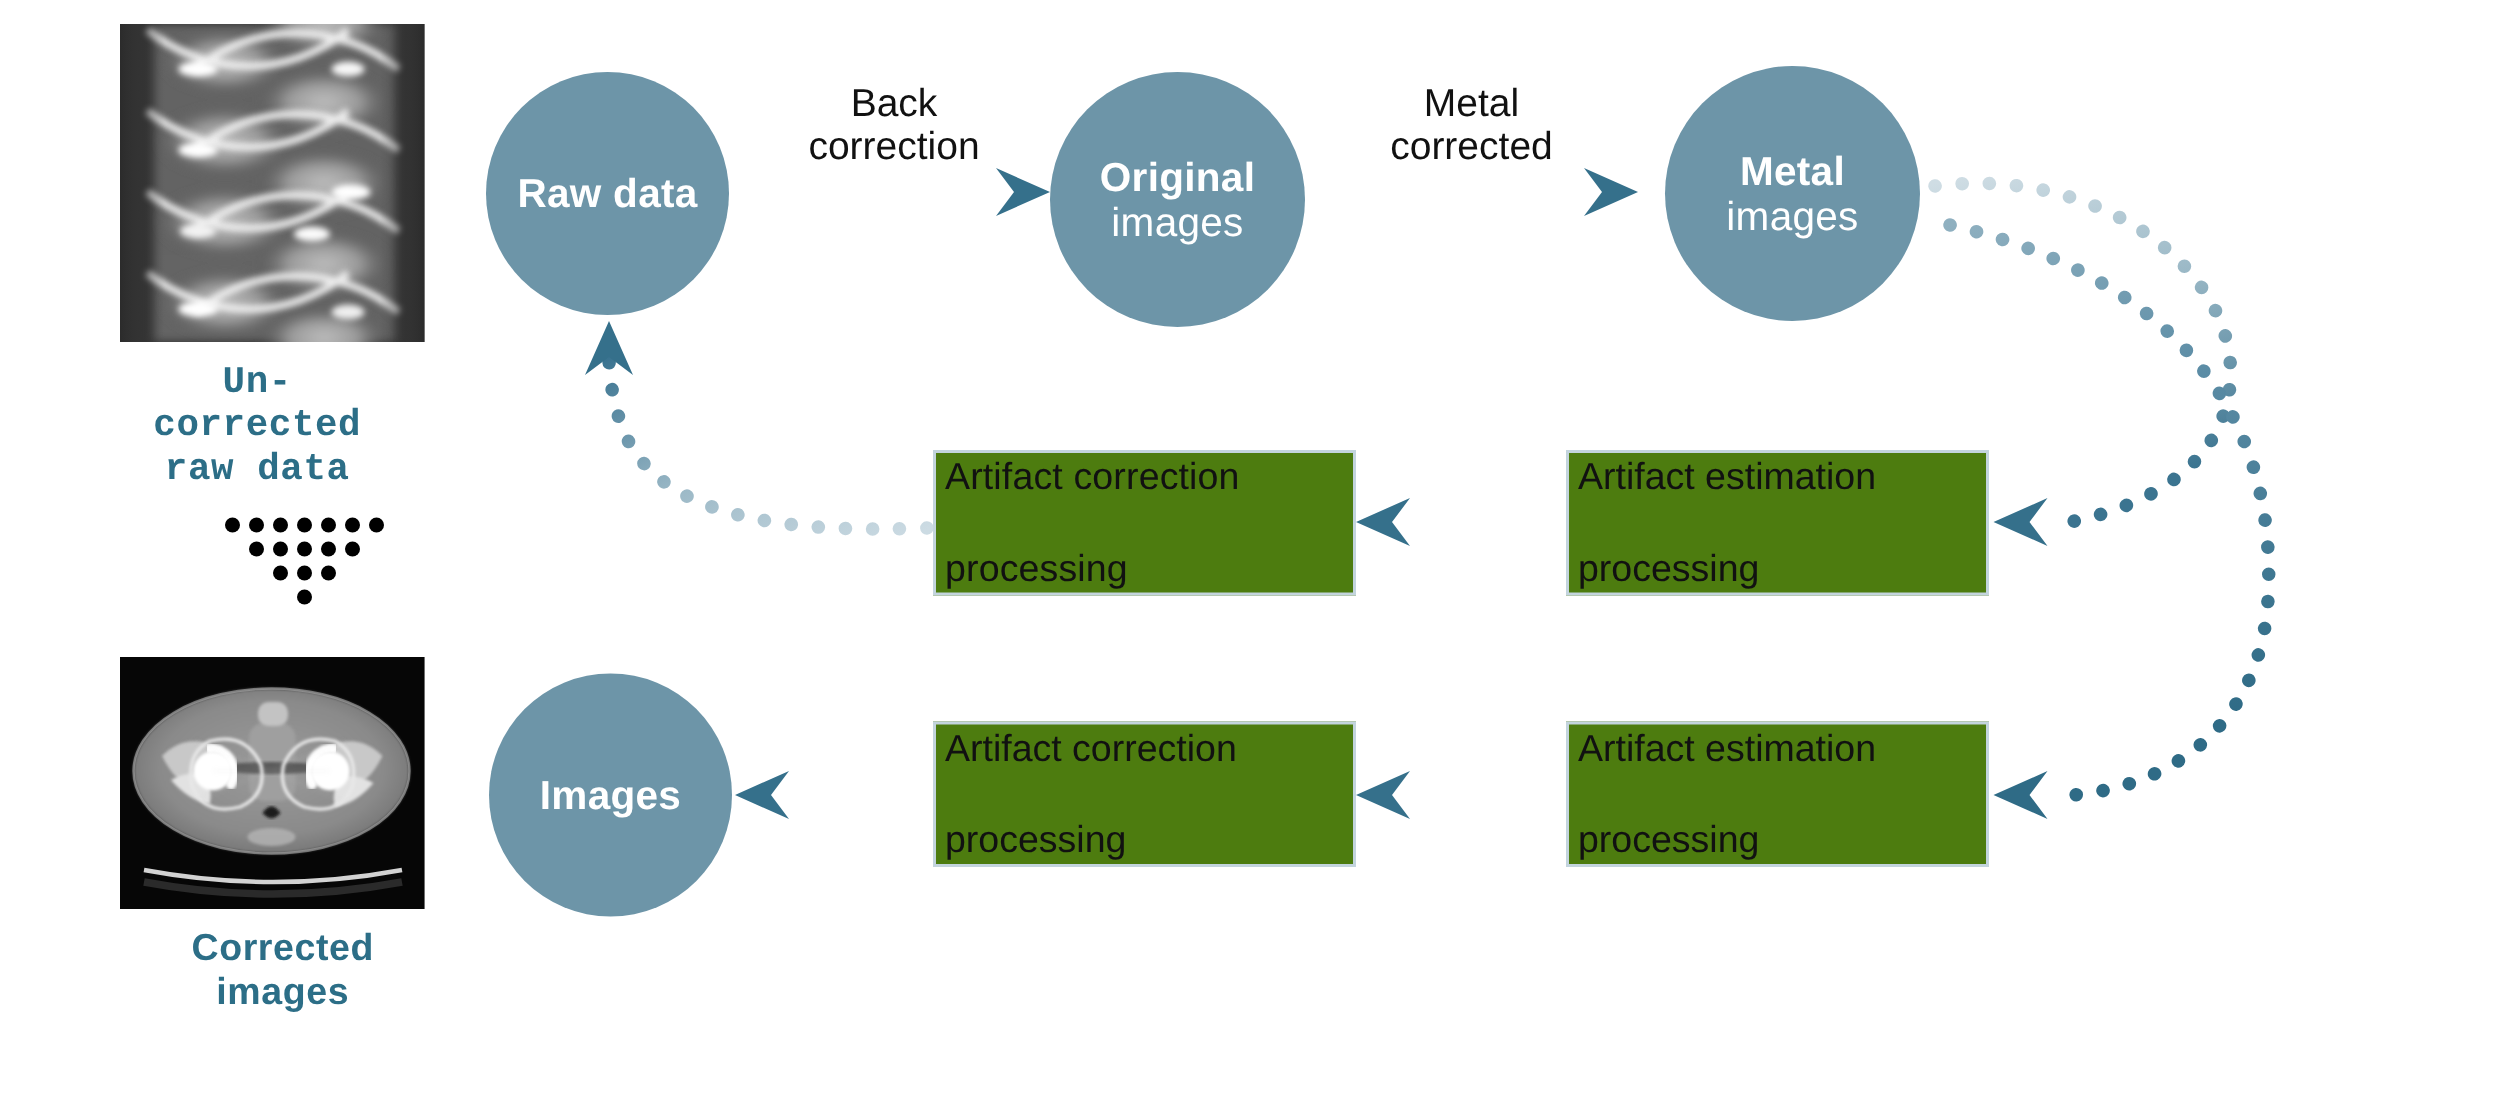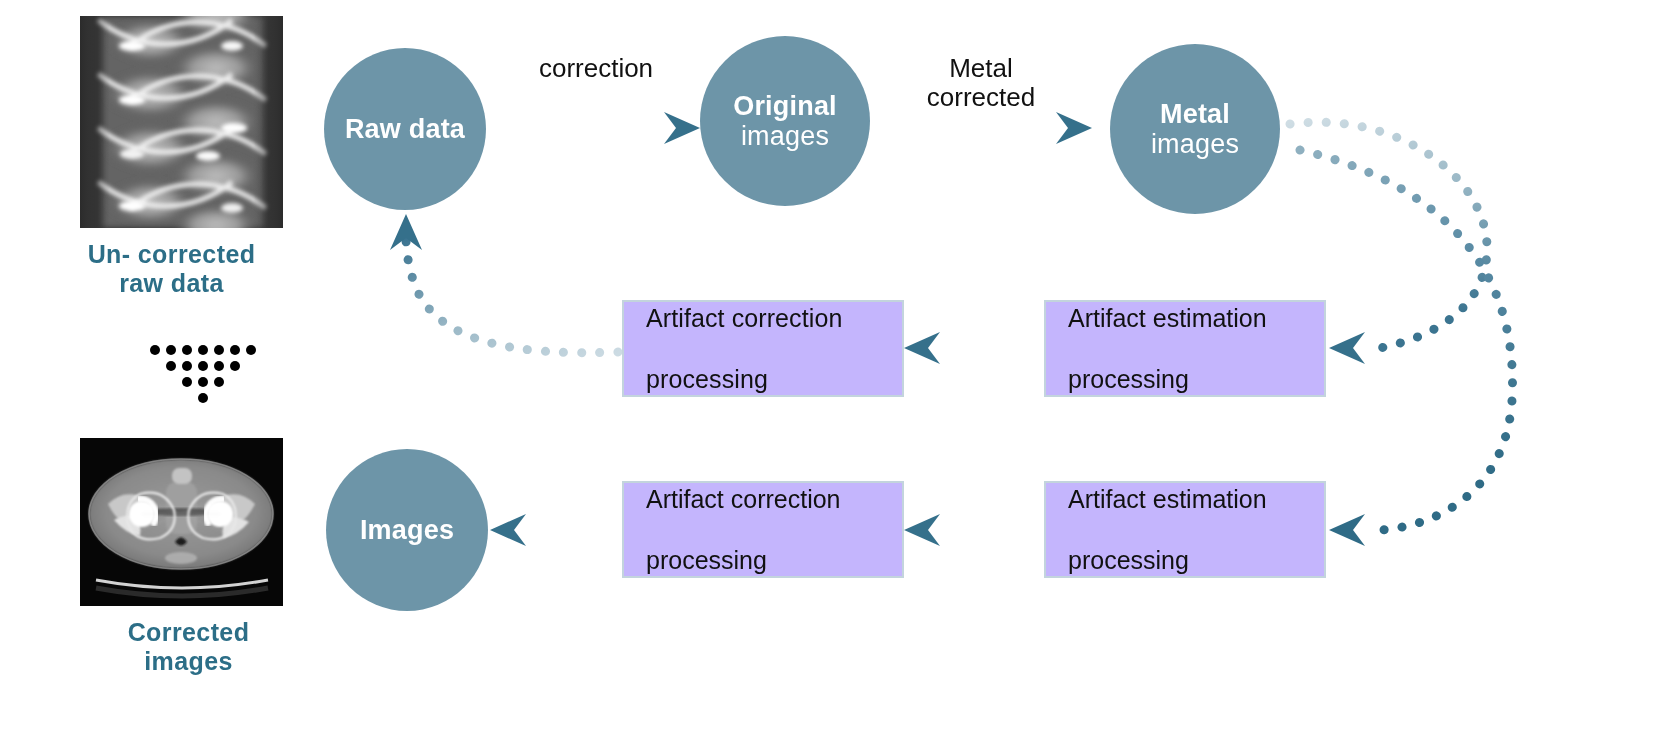--- a/index.html
+++ b/index.html
@@ -16,23 +16,23 @@
     position:absolute;border-radius:50%;
     background:#6d95a8;color:#ffffff;
     display:flex;flex-direction:column;align-items:center;justify-content:center;
     text-align:center;line-height:1.12;
   }
   .node .l1{font-weight:bold;font-size:27px;letter-spacing:.2px;}
   .node .l2{font-weight:normal;font-size:27px;letter-spacing:.2px;}
 
   
   .pbox{
-    position:absolute;background:#c4b5fd;border:2px solid #c3d4dd;
+    position:absolute;background:#4d7c0f;border:2px solid #c3d4dd;
     box-sizing:border-box;display:flex;align-items:center;
-    padding-left:22px;padding-right:10px;
+    padding-left:6px;padding-right:10px;
   }
   .pbox span{
     font-size:25px;color:#111111;line-height:1.22;font-weight:normal;
     display:block;text-align:left;
   }
   .pbox.wide span{letter-spacing:.1px;}
 
   
   .elabel{
     position:absolute;color:#111111;font-size:26px;line-height:1.13;
@@ -49,21 +49,21 @@
 
   
   .dottri{position:absolute;}
   .dottri i{position:absolute;width:10px;height:10px;border-radius:50%;background:#000;display:block;}
 </style>
 </head>
 <body>
 
 <div class="stage">
 
-  <div class="imgcard" style="left:80px;top:16px;width:183px;">
+  <div class="imgcard" style="left:80px;top:16px;width:183px;font-family:Liberation Mono, monospace;">
     <div class="frame" style="width:203px;height:212px;background:#1a1a1a;">
       <svg viewBox="0 0 203 212" width="203" height="212" preserveAspectRatio="none">
         <defs>
           <radialGradient id="lob" cx="50%" cy="50%" r="50%">
             <stop offset="0%" stop-color="#bdbdbd"></stop>
             <stop offset="55%" stop-color="#9a9a9a"></stop>
             <stop offset="100%" stop-color="#5a5a5a" stop-opacity="0.15"></stop>
           </radialGradient>
           <linearGradient id="edgeL" x1="0" y1="0" x2="1" y2="0">
             <stop offset="0%" stop-color="#2b2b2b"></stop>
@@ -281,35 +281,36 @@
     <g>
       <path d="M618,530 L518,530" stroke="url(#gR2L)" stroke-width="9" stroke-linecap="round" stroke-dasharray="0.1 18" fill="none"></path>
       <path d="M526,514 L490,530 L526,546 L514,530 Z" fill="#35708b"></path>
     </g>
   </svg>
 
   <div class="node" style="left:324px;top:48px;width:162px;height:162px;">
     <div class="l1">Raw data</div>
   </div>
 
-  <div class="node" style="left:700px;top:36px;width:170px;height:170px;text-align:right;">
+  <div class="node" style="left:700px;top:48px;width:170px;height:170px;text-align:right;">
     <div class="l1">Original</div>
     <div class="l2">images</div>
   </div>
 
   <div class="node" style="left:1110px;top:44px;width:170px;height:170px;">
     <div class="l1">Metal</div>
     <div class="l2">images</div>
   </div>
 
   <div class="node" style="left:326px;top:449px;width:162px;height:162px;">
     <div class="l1">Images</div>
   </div>
 
   <div class="elabel" style="left:486px;top:54px;width:220px;">
+    <div>Back</div>
     <div>correction</div>
   </div>
 
   <div class="elabel" style="left:870px;top:54px;width:222px;">
     <div>Metal</div>
     <div>corrected</div>
   </div>
 
   <div class="pbox wide" style="left:622px;top:300px;width:282px;height:97px;">
     <span>

